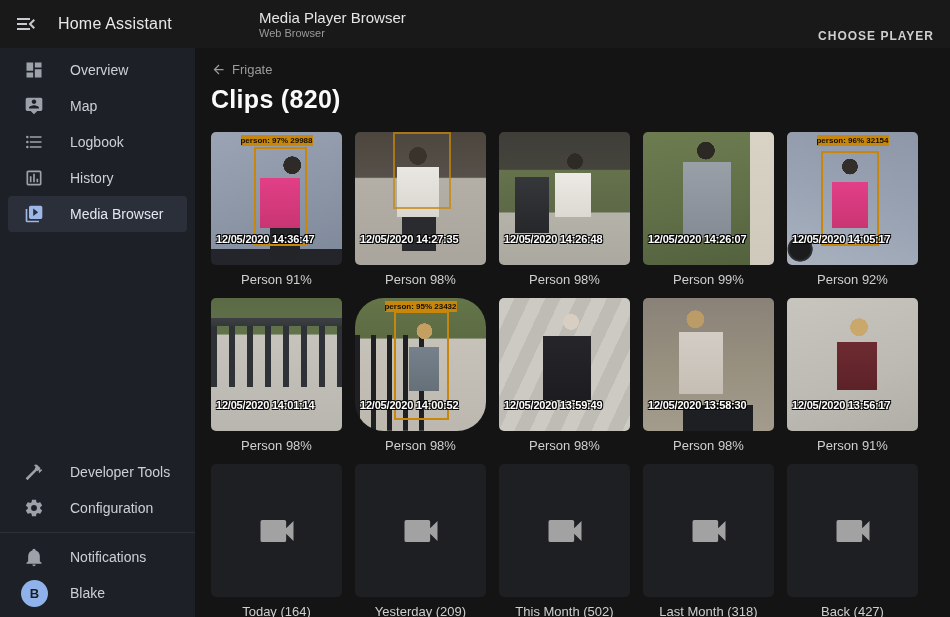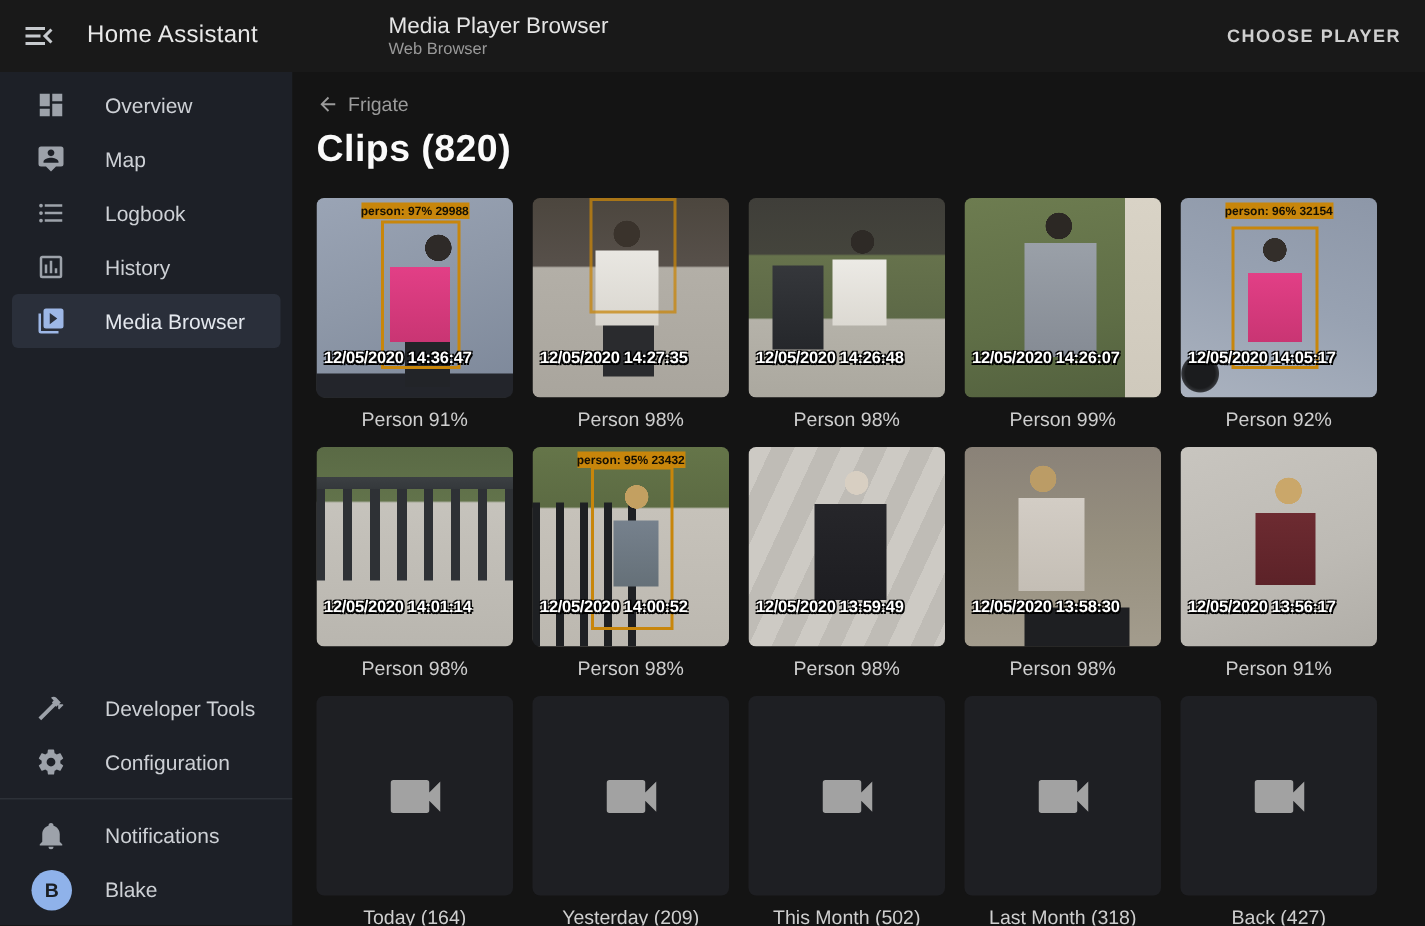--- a/index.html
+++ b/index.html
@@ -8,21 +8,21 @@
   .app { width:950px; height:617px; display:flex; flex-direction:column; }
 
   
   .topbar { height:48px; flex:0 0 48px; background:#191919; display:flex; align-items:center; position:relative; }
   .topbar-left { width:195px; flex:0 0 195px; display:flex; align-items:center; padding-left:14px; }
   .menu-toggle { width:24px; height:24px; color:#c7cace; cursor:pointer; margin-right:20px; }
   .app-title { color:#e8e8e8; font-size:16px; letter-spacing:.2px; }
   .page-title-block { margin-left:64px; display:flex; flex-direction:column; justify-content:center; }
   .page-title { color:#e5e5e5; font-size:15px; line-height:18px; }
   .page-subtitle { color:#9a9a9a; font-size:11px; line-height:13px; }
-  .choose-player { position:absolute; right:16px; top:0; height:48px; display:flex; align-items:center;
+  .choose-player { position:absolute; right:16px; top:12px; height:48px; display:flex; align-items:center;
                    color:#cfcfcf; font-size:12px; font-weight:700; letter-spacing:1px; cursor:pointer; background:none; border:none; }
 
   .body-row { flex:1; display:flex; min-height:0; }
 
   
   .sidebar { width:195px; flex:0 0 195px; background:#1d2027; display:flex; flex-direction:column; padding-top:4px; }
   .nav-item { height:36px; display:flex; align-items:center; padding:0 12px 0 16px; margin:0 8px; border-radius:4px;
               color:#cdd0d5; font-size:14px; cursor:pointer; position:relative; }
   .nav-item .nav-icon { width:20px; height:20px; color:#9da2aa; margin-right:26px; flex:0 0 20px; }
   .nav-item.selected { background:#2a2f3a; color:#e4e8ee;align-items:center; }
@@ -84,21 +84,21 @@
       linear-gradient(#e23f86,#c93573) no-repeat 47% 58% / 36px 46px,
       linear-gradient(200deg,#8d97a8 0%,#98a2b2 50%,#aab2bf 100%); }
   .scene-6 { background:
       linear-gradient(#3c4043,#34383b) no-repeat 0 16% / 100% 8px,
       repeating-linear-gradient(90deg,#2e3135 0 6px,transparent 6px 18px) no-repeat 0 32% / 100% 52%,
       linear-gradient(180deg,#5a6a45 0%,#62734b 27%,#c6c3bc 28%,#b9b6af 100%); }
   .scene-7 { background:
       radial-gradient(circle 8px at 53% 25%, #c3a061 97%, transparent),
       linear-gradient(#76818d,#657078) no-repeat 53% 55% / 30px 44px,
       repeating-linear-gradient(90deg,#1e2023 0 5px,transparent 5px 16px) no-repeat 0 100% / 55% 72%,
-      linear-gradient(180deg,#657549 0%,#5c6b43 30%,#c6c2ba 31%,#bcb8b0 100%); }
+      linear-gradient(180deg,#657549 0%,#5c6b43 30%,#c6c2ba 31%,#bcb8b0 100%); border-radius: 29px; }
   .scene-8 { background:
       radial-gradient(circle 8px at 55% 18%, #d8cfc2 97%, transparent),
       linear-gradient(#26262a,#1d1d21) no-repeat 53% 55% / 48px 64px,
       repeating-linear-gradient(115deg,#cdcac4 0 14px,#bfbcb6 14px 28px); }
   .scene-9 { background:
       radial-gradient(circle 9px at 40% 16%, #bb9c66 97%, transparent),
       linear-gradient(#d3cdc5,#c4beb5) no-repeat 41% 48% / 44px 62px,
       linear-gradient(#1e1f22,#1e1f22) no-repeat 66% 100% / 70px 26px,
       linear-gradient(180deg,#8a8278 0%,#97907f 50%,#a39c8d 100%); }
   .scene-10 { background:

